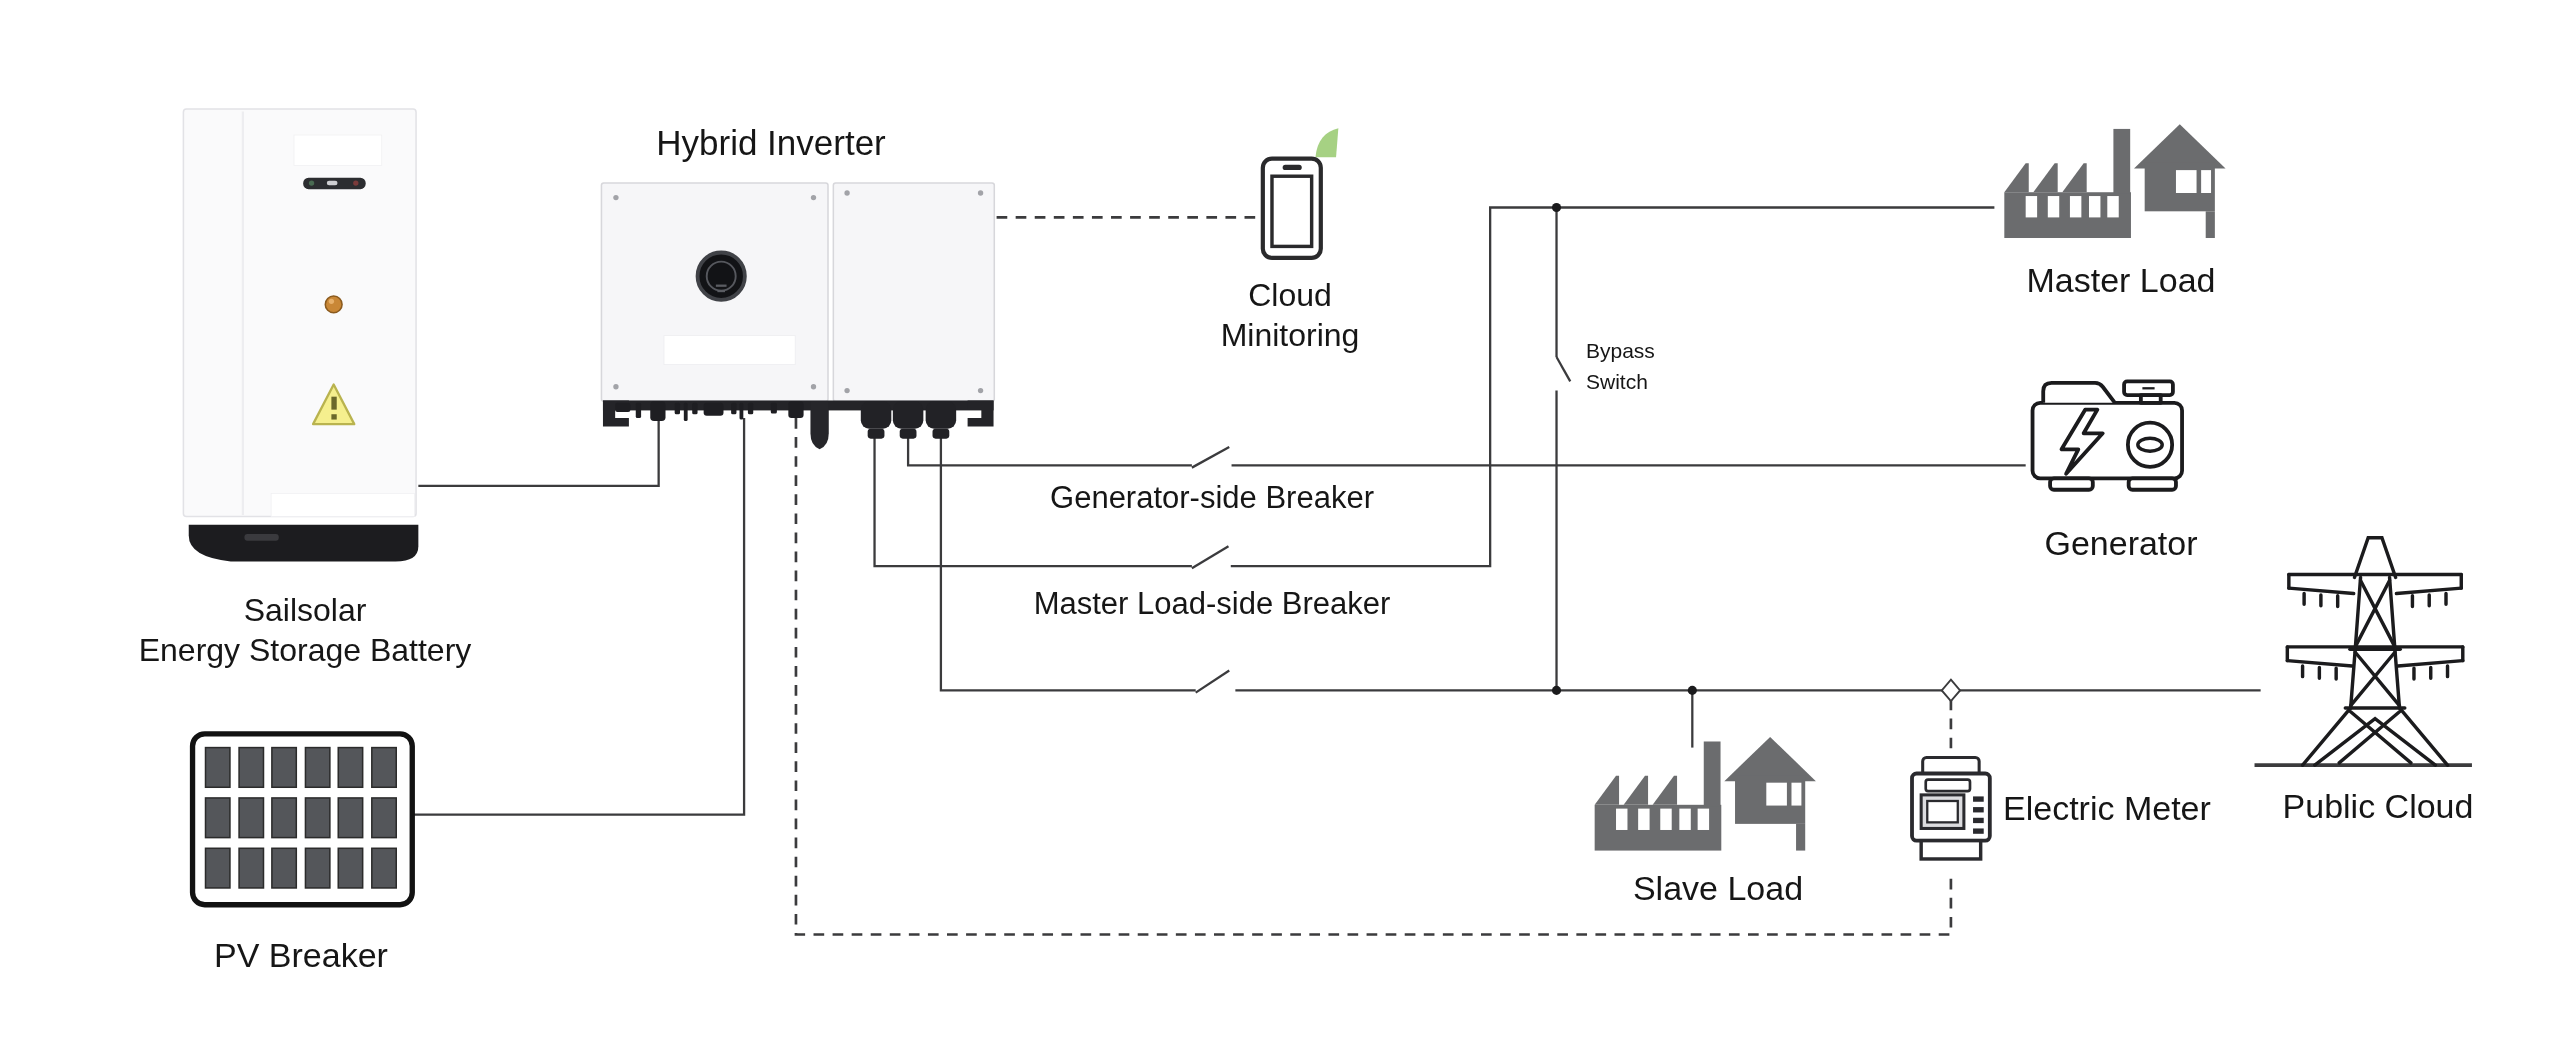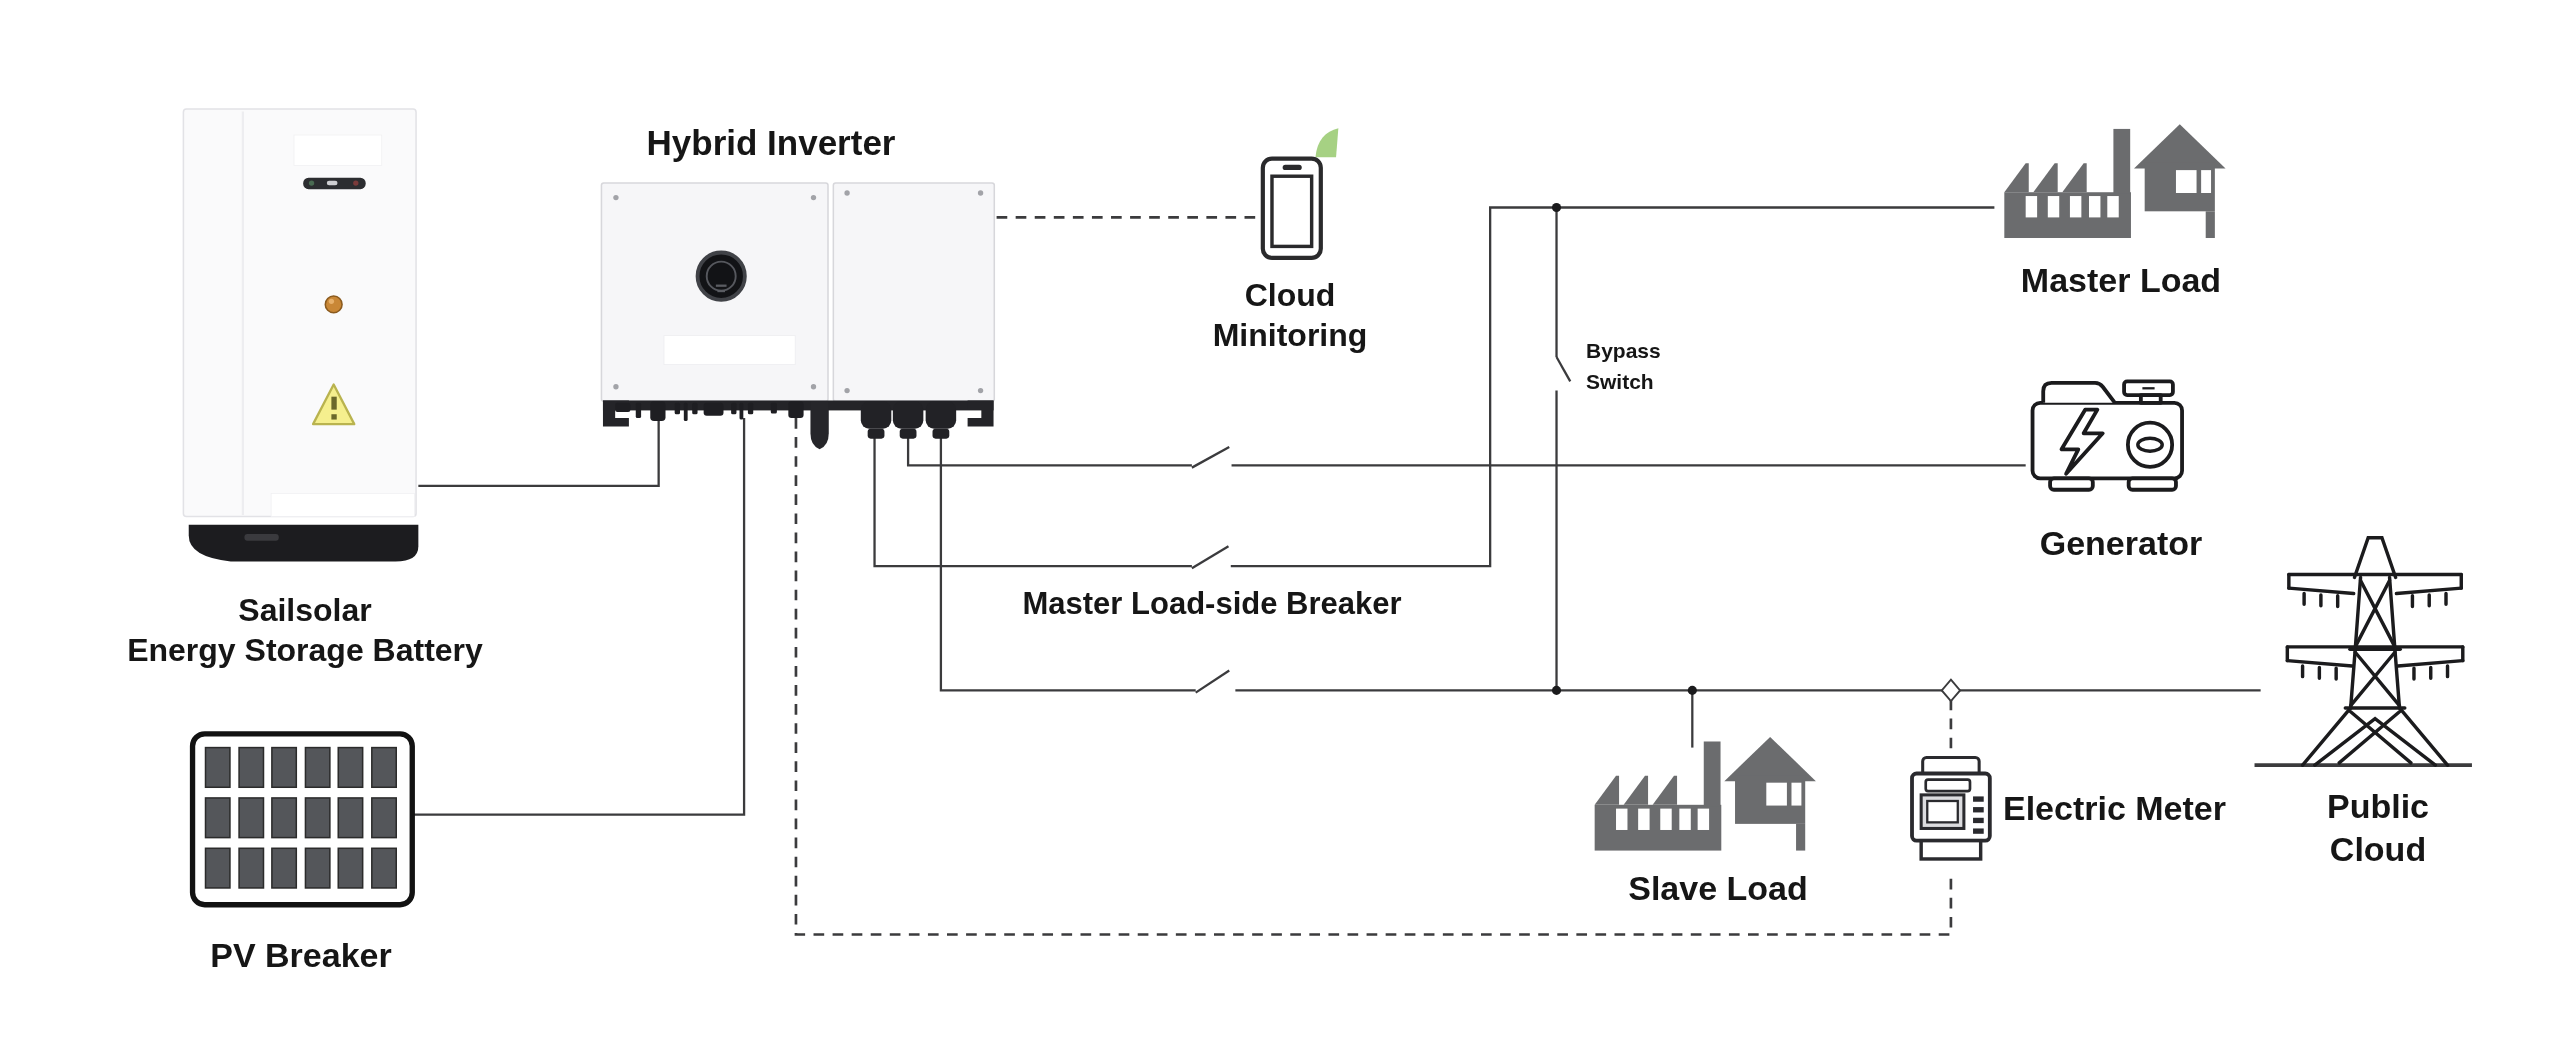--- a/index.html
+++ b/index.html
@@ -2,21 +2,21 @@
 <html style="font-size:12.2px"><head>
 <meta charset="utf-8">
 <style>
   html,body{margin:0;padding:0;background:#ffffff;}
   .stage{
     position:relative;width:2576px;height:1039px;background:#ffffff;
     font-family:"Liberation Sans", sans-serif;overflow:hidden;
   }
   .layer{position:absolute;left:0;top:0;}
   .lbl{
-    position:absolute;color:#161616;font-weight:700;white-space:pre-line;
+    position:absolute;color:#161616;font-weight:400;white-space:pre-line;
     letter-spacing:0px;line-height:1.26;
   }
   .lbl.center{transform:translateX(-50%);text-align:center;}
   .t-title{font-size:35px;}
   .t-big{font-size:34px;}
   .t-mid{font-size:31px;}
   .t-cloud{font-size:32px;line-height:1.26;}
   .t-batt{font-size:32px;line-height:1.24;}
   .t-bypass{font-size:21px;line-height:1.46;}
 </style>
@@ -245,20 +245,21 @@
   <div class="lbl center t-title" style="left:771px;top:121px;">Hybrid Inverter</div>
 
   <div class="lbl center t-cloud" style="left:1290px;top:275px;">Cloud
 Minitoring</div>
 
   <div class="lbl center t-batt" style="left:305px;top:591px;">Sailsolar
 Energy Storage Battery</div>
 
   <div class="lbl center t-big" style="left:301px;top:934px;">PV Breaker</div>
 
+  <div class="lbl center t-mid" style="left:1212px;top:478px;">Generator-side Breaker</div>
 
   <div class="lbl center t-mid" style="left:1212px;top:584px;">Master Load-side Breaker</div>
 
 
   <div class="lbl t-bypass" style="left:1586px;top:336px;">Bypass
 Switch</div>
 
   <div class="lbl center t-big" style="left:2121px;top:259px;">Master Load</div>
 
   <div class="lbl center t-big" style="left:2121px;top:522px;">Generator</div>

